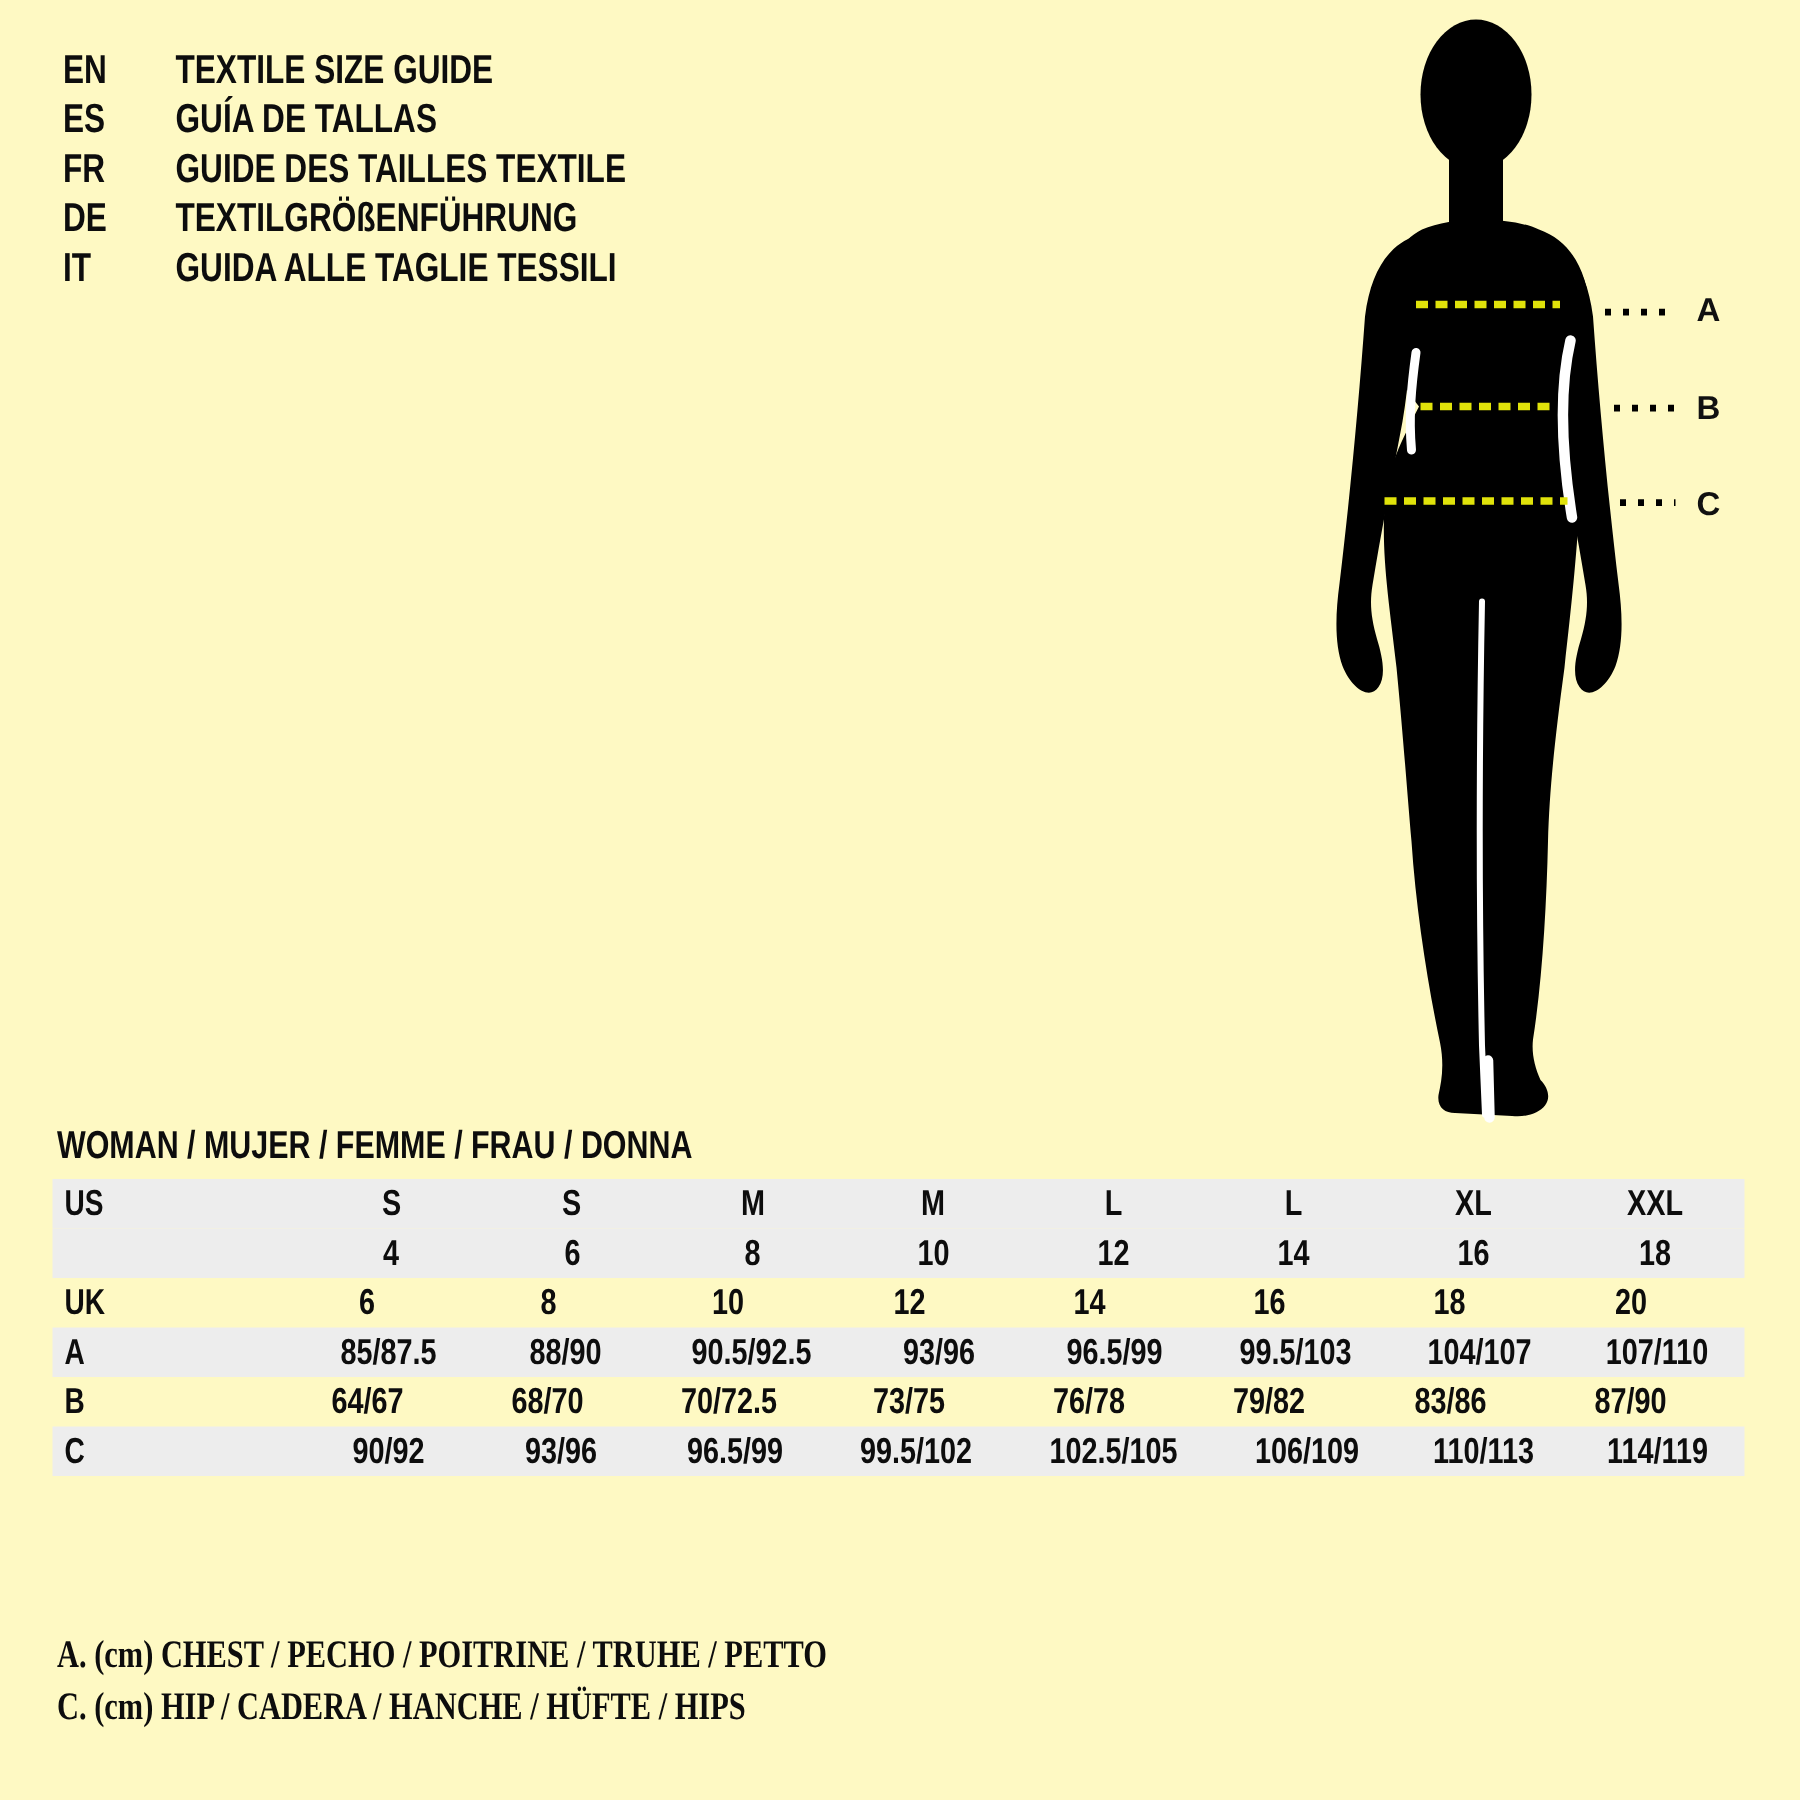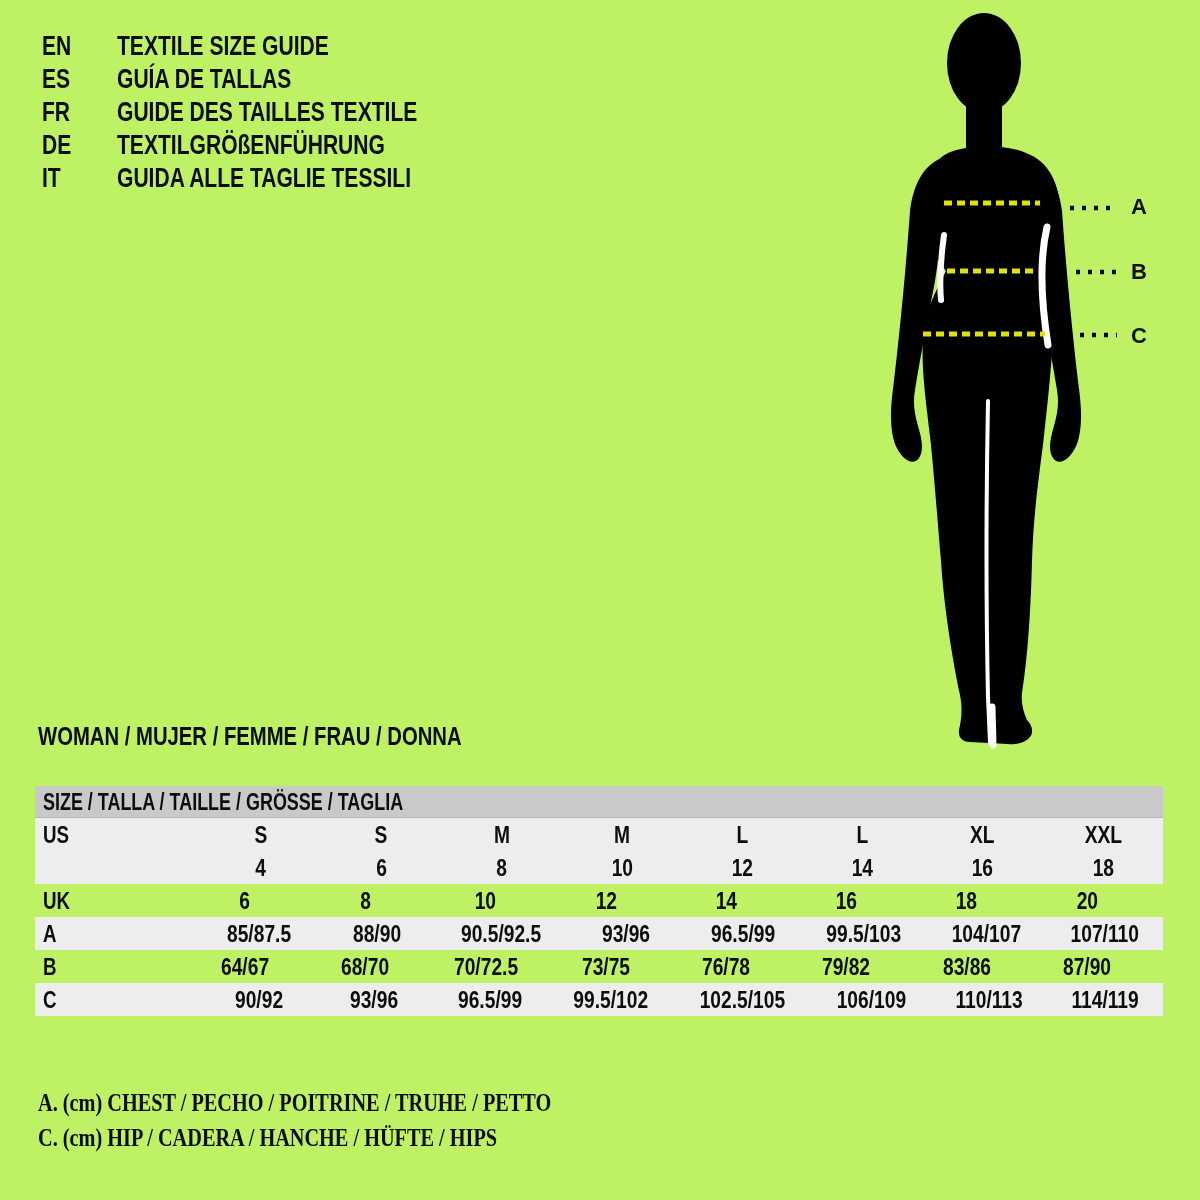--- a/index.html
+++ b/index.html
@@ -1,17 +1,17 @@
 <!DOCTYPE html>
 <html><head>
 <meta charset="utf-8">
 <style>
   html,body { margin:0; padding:0; background:#ffffff; }
   body { width:1200px; height:1200px; font-family:"Liberation Sans", sans-serif; color:#0d0d0d; }
-  .canvas { position:relative; width:1200px; height:1200px; background:#bef264; overflow:hidden; }
+  .canvas { position:relative; width:1200px; height:1200px; background:#fef9c3; overflow:hidden; }
 
   
   .cond  { display:inline-block; white-space:nowrap; font-weight:700; }
   .condL { transform:scaleX(0.78); transform-origin:0 50%; }
   .condC { transform:scaleX(0.80); transform-origin:50% 50%; }
 
   
   .lang-list { position:absolute; left:0; top:30px; }
   .lang-row  { position:relative; height:33px; }
   .lang-code { position:absolute; left:42px;  top:0; line-height:33px; font-size:27px; }
@@ -20,21 +20,21 @@
   
   .figure-svg { position:absolute; left:880px; top:5px; width:320px; height:745px; }
   .slit { stroke:#ffffff; fill:none; stroke-linecap:round; }
   .measure { fill:none; stroke-width:5; }
   .leader  { fill:none; stroke:#000000; stroke-width:4.5; }
   .marker  { position:absolute; left:1131px; width:30px; text-align:left;
              font-size:22px; font-weight:700; line-height:22px; color:#111; }
   .marker-a { top:196px; } .marker-b { top:261px; } .marker-c { top:325px; }
 
   
-  .section-title { position:absolute; left:38px; top:723px; font-size:26px; line-height:26px; }
+  .section-title { position:absolute; left:38px; top:750px; font-size:26px; line-height:26px; }
 
   
   .tbl { position:absolute; left:35px; top:786px; width:1128px; }
   .tbl-head { height:32px; line-height:32px; background:#c9c9c9; padding-left:8px;
               font-size:23px; border-bottom:1px solid #b5b5b5; box-sizing:border-box; }
   .tbl-row { display:grid; grid-template-columns:150px repeat(8,1fr); height:33px;
              align-items:center; box-sizing:border-box; padding-right:16px; }
   .tbl-row.g { background:#ededed;gap:32px; }
   .cell { text-align:center; font-size:24px; font-weight:700; }
   .cell.lbl { text-align:left; padding-left:8px; }
@@ -133,23 +133,20 @@
 
   <span class="marker marker-a">A</span>
   <span class="marker marker-b">B</span>
   <span class="marker marker-c">C</span>
 
   <div class="section-title">
     <span class="cond condL">WOMAN / MUJER / FEMME / FRAU / DONNA</span>
   </div>
 
   <div class="tbl">
-    <div class="tbl-head">
-      <span class="cond condL">SIZE / TALLA / TAILLE / GRÖSSE / TAGLIA</span>
-    </div>
 
 
     <div class="tbl-row g">
       <div class="cell lbl"><span class="cond condL">US</span></div>
       <div class="cell"><span class="cond condC">S</span></div>
       <div class="cell"><span class="cond condC">S</span></div>
       <div class="cell"><span class="cond condC">M</span></div>
       <div class="cell"><span class="cond condC">M</span></div>
       <div class="cell"><span class="cond condC">L</span></div>
       <div class="cell"><span class="cond condC">L</span></div>

